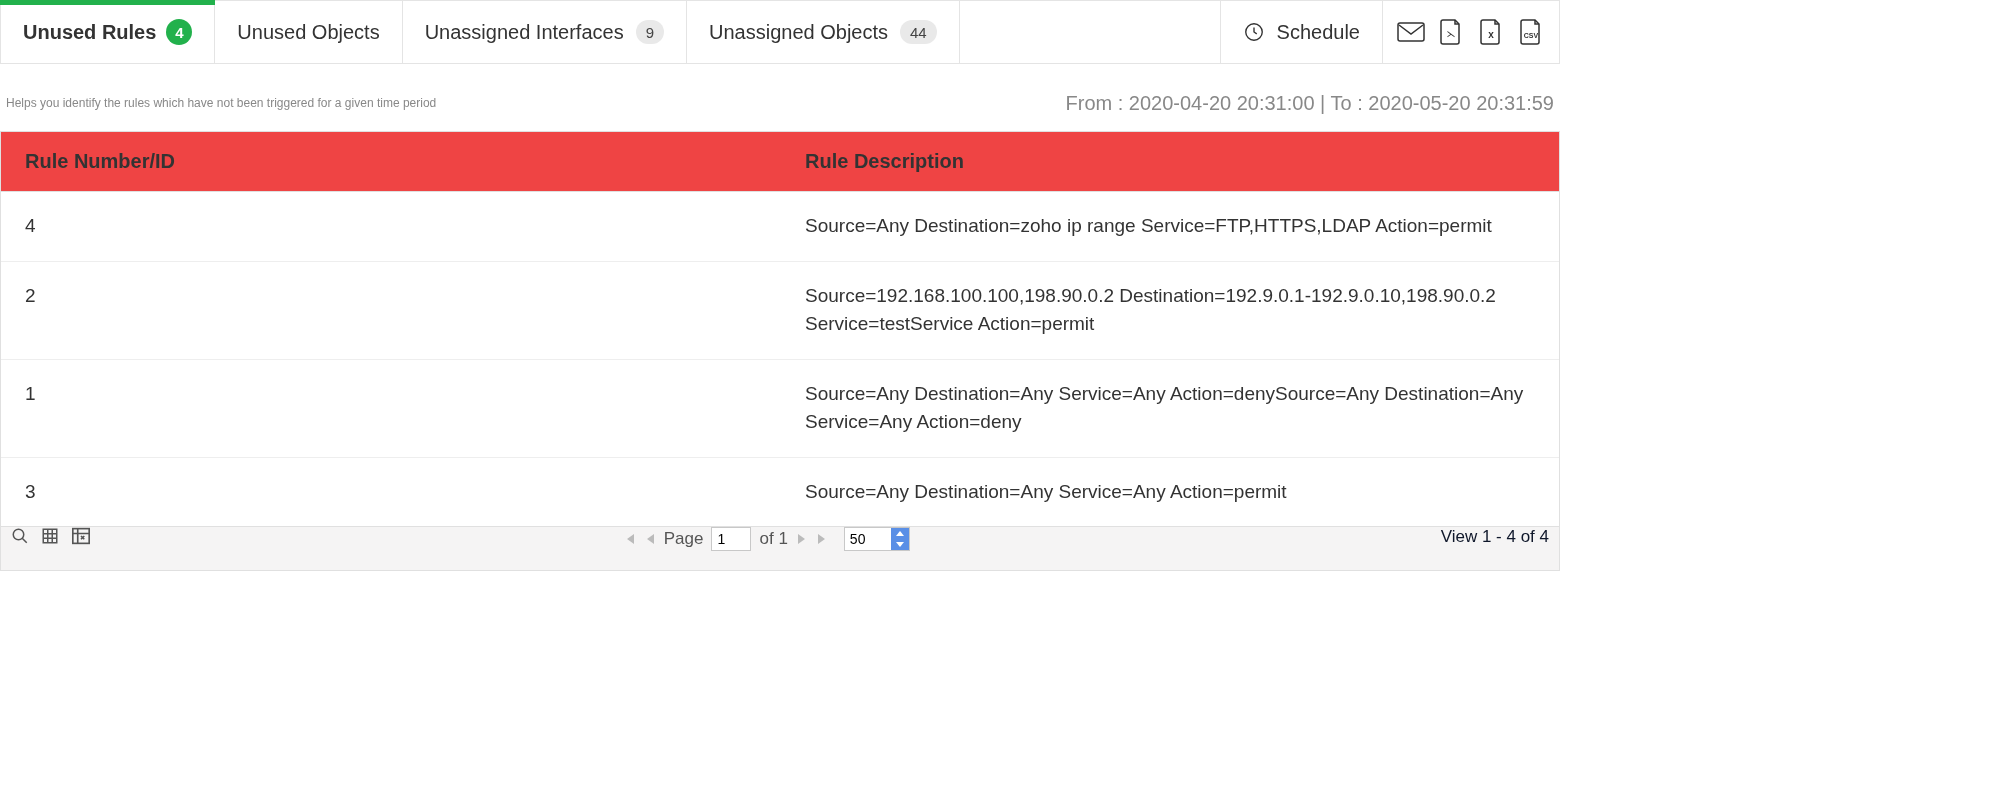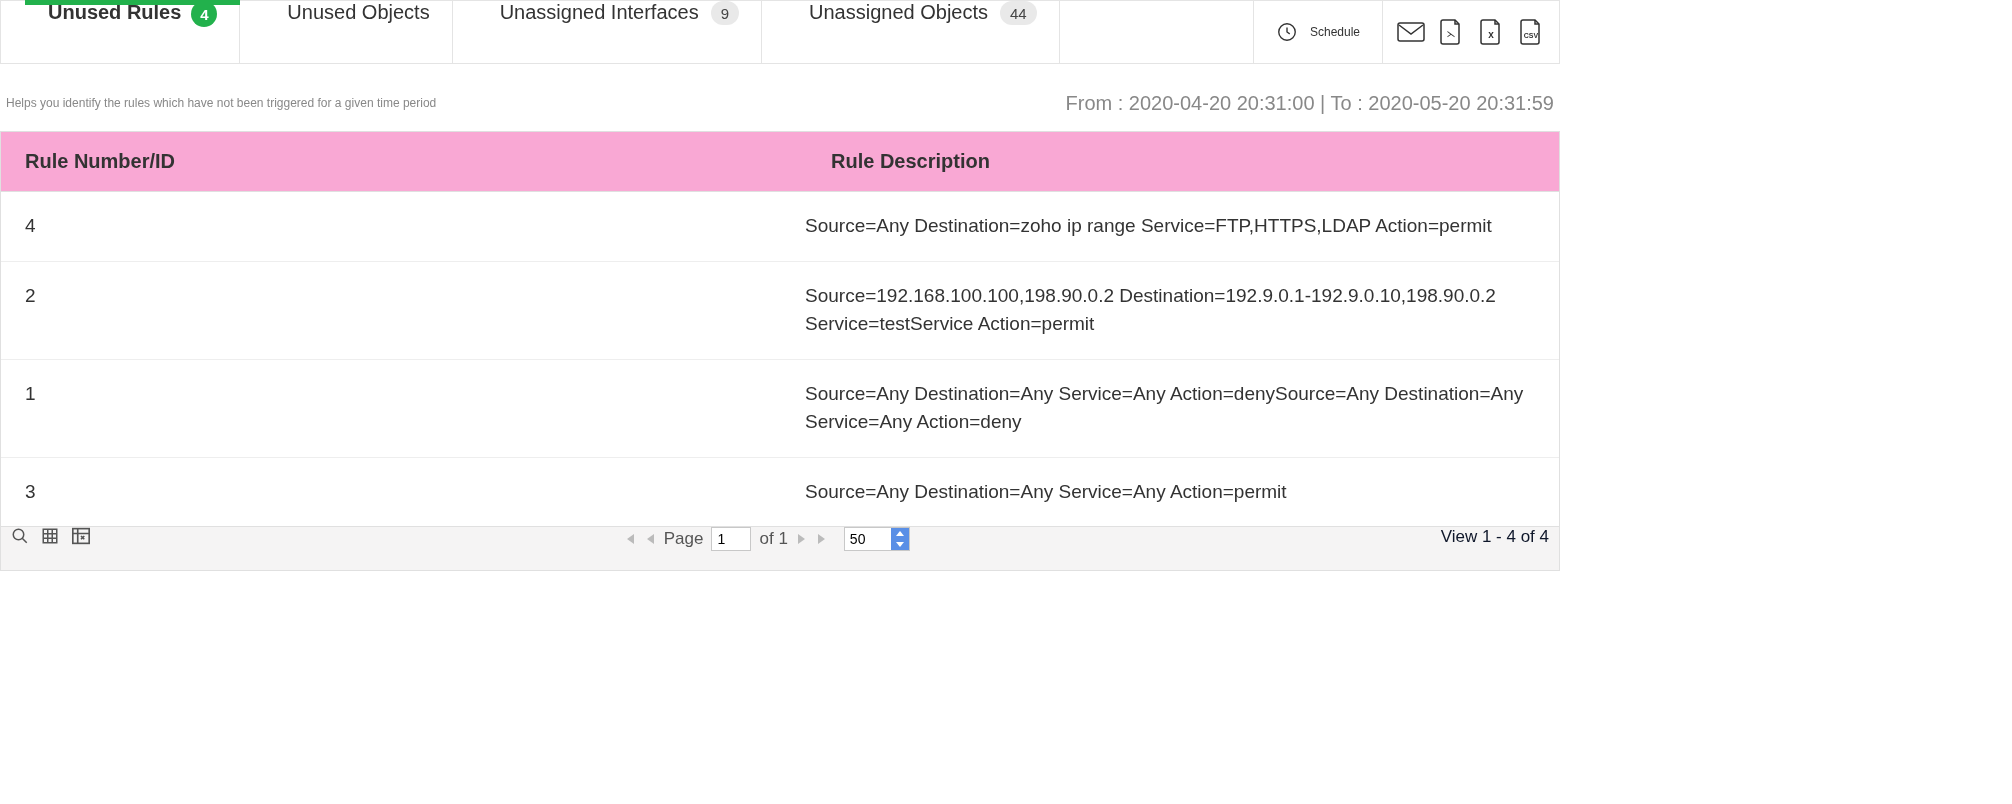--- a/index.html
+++ b/index.html
@@ -17,28 +17,28 @@
   
   .tabs {
     display: flex;
     align-items: stretch;
     border: 1px solid #e4e4e4;
     background: #fff;
     height: 64px;
   }
   .tab {
     display: flex;
+    align-items: center;
     padding: 0 22px;
     border-right: 1px solid #e4e4e4;
     cursor: pointer;
     font-size: 20px;
     color: #333;
     position: relative;
     white-space: nowrap;
-    margin-left: 25px;
   }
   .tab.active {
     font-weight: 700;
   }
   .tab.active::before {
     content: "";
     position: absolute;
     top: -1px;
     left: -1px;
     right: -1px;
@@ -71,21 +71,21 @@
     color: #444;
     font-size: 15px;
     margin-left: 12px;
   }
   .tabs-spacer { flex: 1; border-right: 1px solid #e4e4e4;}
   .schedule {
     display: flex;
     align-items: center;
     padding: 0 22px;
     border-right: 1px solid #e4e4e4;
-    font-size: 12px;
+    font-size: 20px;
     cursor: pointer;
   }
   .schedule svg { margin-right: 12px; }
   .export-icons {
     display: flex;
     align-items: center;
     padding: 0 14px;
     gap: 12px;
   }
   .export-icons .ico {
@@ -114,26 +114,25 @@
     font-size: 20px;
     text-align: left;
     margin-left: 20px;
   }
   
   .grid {
     border: 1px solid #e0e0e0;
   }
   .grid-head {
     display: flex;
-    background: #f9a8d4;
+    background: #ef4444;
     font-weight: 700;
     font-size: 20px;
     color: #333;
     border-bottom: 1px solid #e0e0e0;
-    gap: 26px;
   }
   .col-id   { flex: 0 0 780px; padding: 18px 24px; }
   .col-desc { flex: 1;         padding: 18px 24px; }
   .grid-body .row {
     display: flex;
     border-bottom: 1px solid #eee;
     font-size: 19px;
     color: #333;
   }
   .grid-body .row:last-child { border-bottom: none; }

